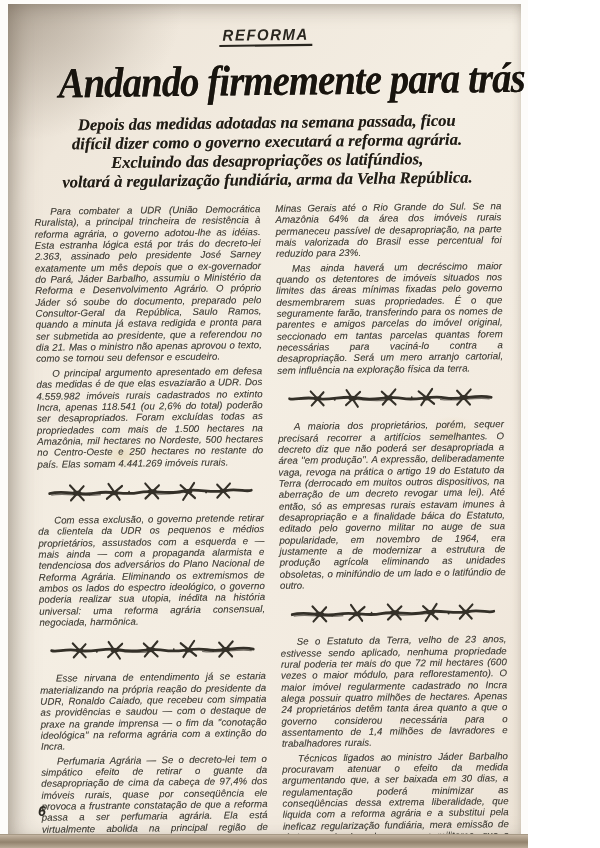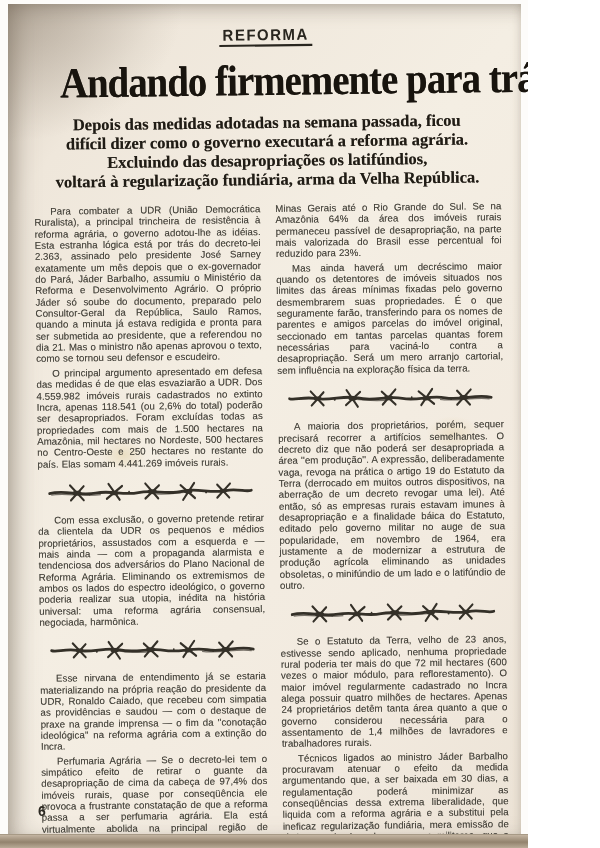--- a/index.html
+++ b/index.html
@@ -1,19 +1,20 @@
 <!DOCTYPE html>
 <html lang="pt"><head>
 <meta charset="utf-8">
 <style>
   html,body{margin:0;padding:0;background:#ffffff;}
   .scan{
     position:relative;width:528px;height:848px;overflow:hidden;
     background:#fdfcfa;
     font-family:"Liberation Sans",sans-serif;
+    font-style:italic;
   }
   .paper{
     position:absolute;top:4px;left:8px;right:7px;bottom:13px;
     background:linear-gradient(128deg,#ddd3c6 0%,#efe7db 14%,#f4eee3 45%,#f2eadf 78%,#ece3d6 100%);
     box-shadow:
       inset 16px 0 26px -12px rgba(96,84,70,.55),
       inset 0 14px 22px -14px rgba(96,84,70,.45),
       inset -4px 0 8px -4px rgba(120,108,92,.25);
   }
   .paper::before{ 

